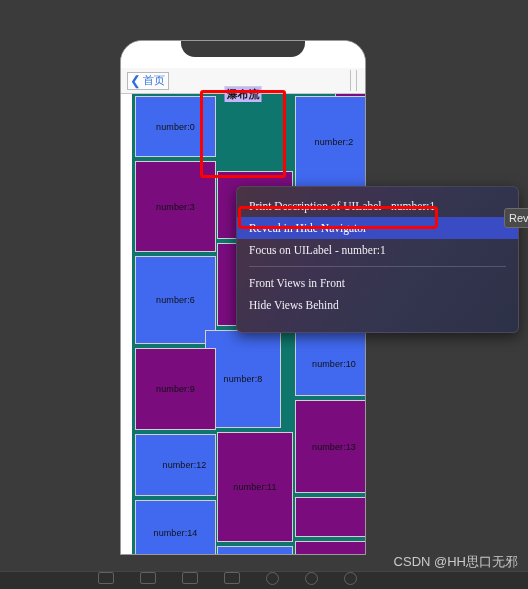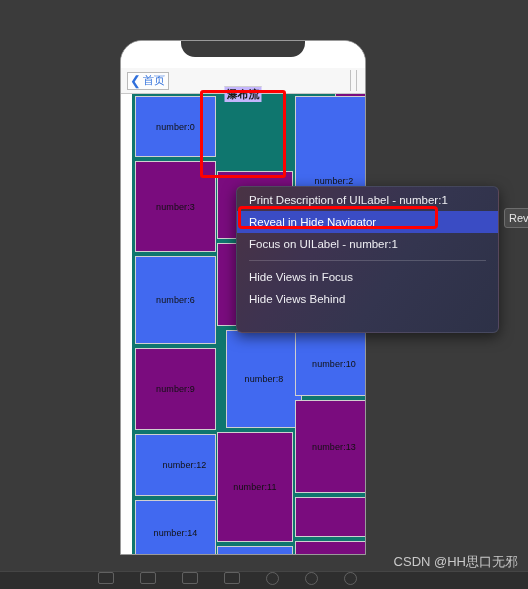--- a/index.html
+++ b/index.html
@@ -81,29 +81,30 @@
   
   #red-box {
     position: absolute; left: 200px; top: 90px; width: 86px; height: 88px;
     border: 3px solid #ff0000; border-radius: 3px;
     z-index: 20; pointer-events: none;
   }
 
   
   #ctx-menu {
     position: absolute; left: 236px; top: 186px;
-    width: 263px; height: 147px;
+    width: 283px; height: 147px;
     border-radius: 6px;
     background:
       linear-gradient(125deg, #4a3344 0%, #3e3350 32%, #34354f 60%, #2d3147 100%);
     box-shadow: 0 4px 14px rgba(0,0,0,0.55);
     border: 1px solid rgba(255,255,255,0.10);
     overflow: hidden;
-    padding: 2px 0;
+    padding: 8px 0;
     z-index: 30;
+    font-family: Liberation Serif, serif;
   }
   .mi {
     height: 22px; line-height: 22px;
     padding-left: 12px;
     font-size: 11.5px;
     color: #efeff3;
     white-space: nowrap;
   }
   .mi.sel { background: #3a4cc4; color: #ffffff; font-weight: 400; }
   .mi-sep { height: 1px; margin: 5px 12px 5px 12px; background: rgba(255,255,255,0.18); }
@@ -163,39 +164,39 @@
     </div>
 
     <div id="waterfall">
       <div id="cv-scroll"></div>
     <div class="cell b" style="left: 3px; top: 2px; width: 81px; height: 61px;">
           <span>number:0</span>
         </div>
         <div class="cell p" style="left: 203px; top: -10px; width: 80px; height: 82px;">
           <span>number:1</span>
         </div>
-        <div class="cell b" style="left: 163px; top: 2px; width: 78px; height: 91px; align-items: flex-end;">
+        <div class="cell b" style="left: 163px; top: 2px; width: 78px; height: 91px;">
           <span>number:2</span>
         </div>
         <div class="cell p" style="left: 3px; top: 67px; width: 81px; height: 91px;">
           <span>number:3</span>
         </div>
         <div class="cell p" style="left: 85px; top: 77px; width: 76px; height: 68px;">
           <span>number:4</span>
         </div>
         <div class="cell p" style="left: 85px; top: 149px; width: 76px; height: 83px;">
           <span>number:5</span>
         </div>
         <div class="cell b" style="left: 3px; top: 162px; width: 81px; height: 88px;">
           <span>number:6</span>
         </div>
         <div class="cell p" style="left: 163px; top: 165px; width: 78px; height: 68px;">
           <span>number:7</span>
         </div>
-        <div class="cell b" style="left: 94px; top: 236px; width: 76px; height: 98px;">
+        <div class="cell b" style="left: 73px; top: 236px; width: 76px; height: 98px;">
           <span>number:8</span>
         </div>
         <div class="cell p" style="left: 3px; top: 254px; width: 81px; height: 82px;">
           <span>number:9</span>
         </div>
         <div class="cell b" style="left: 163px; top: 237px; width: 78px; height: 65px;">
           <span>number:10</span>
         </div>
         <div class="cell p" style="left: 85px; top: 338px; width: 76px; height: 110px;">
           <span>number:11</span>
@@ -222,21 +223,21 @@
 
   </div>
 
   <div id="red-box"></div>
 
   <div id="ctx-menu">
       <div class="mi">Print Description of UILabel - number:1</div>
       <div class="mi sel">Reveal in Hide Navigator</div>
       <div class="mi">Focus on UILabel - number:1</div>
       <div class="mi-sep"></div>
-      <div class="mi">Hide Views in Focus</div>
+      <div class="mi">Front Views in Front</div>
       <div class="mi">Hide Views Behind</div>
     </div>
   <div id="red-box-menu"></div>
 
   <div id="tooltip-partial">Rev</div>
 
   <div id="watermark">CSDN @HH思口无邪</div>
 
   <div id="taskbar">
       <div class="tb-ico"></div>

